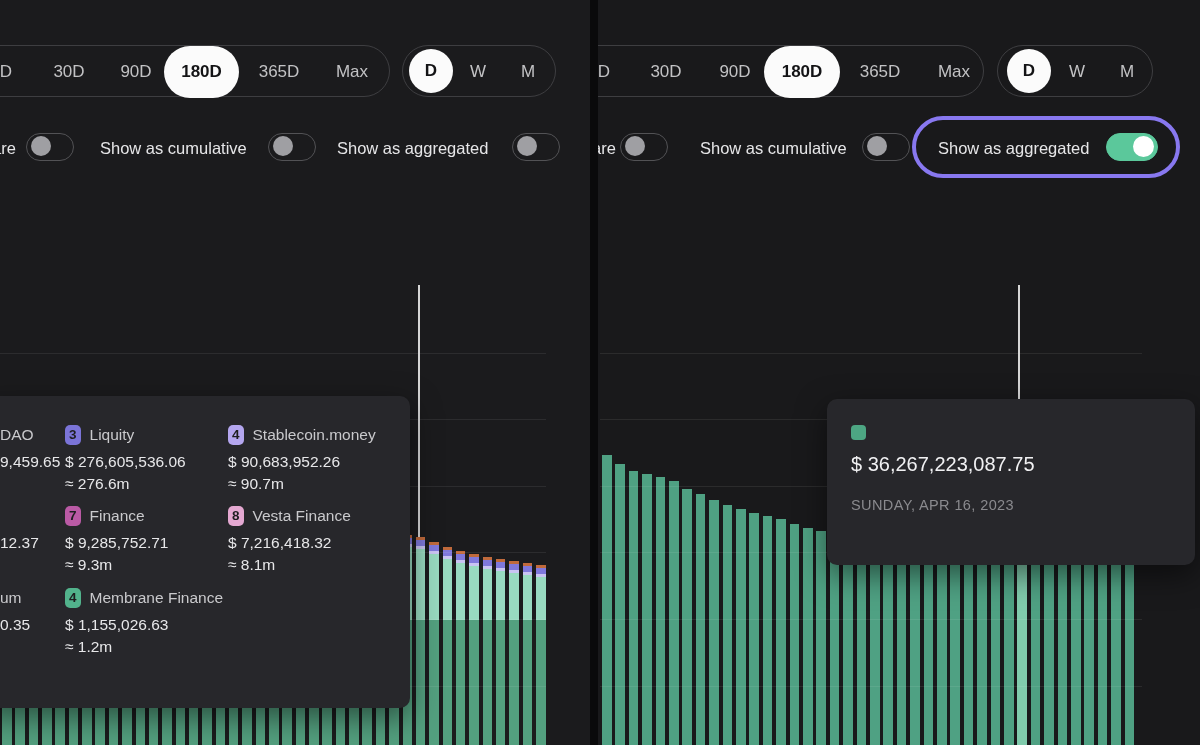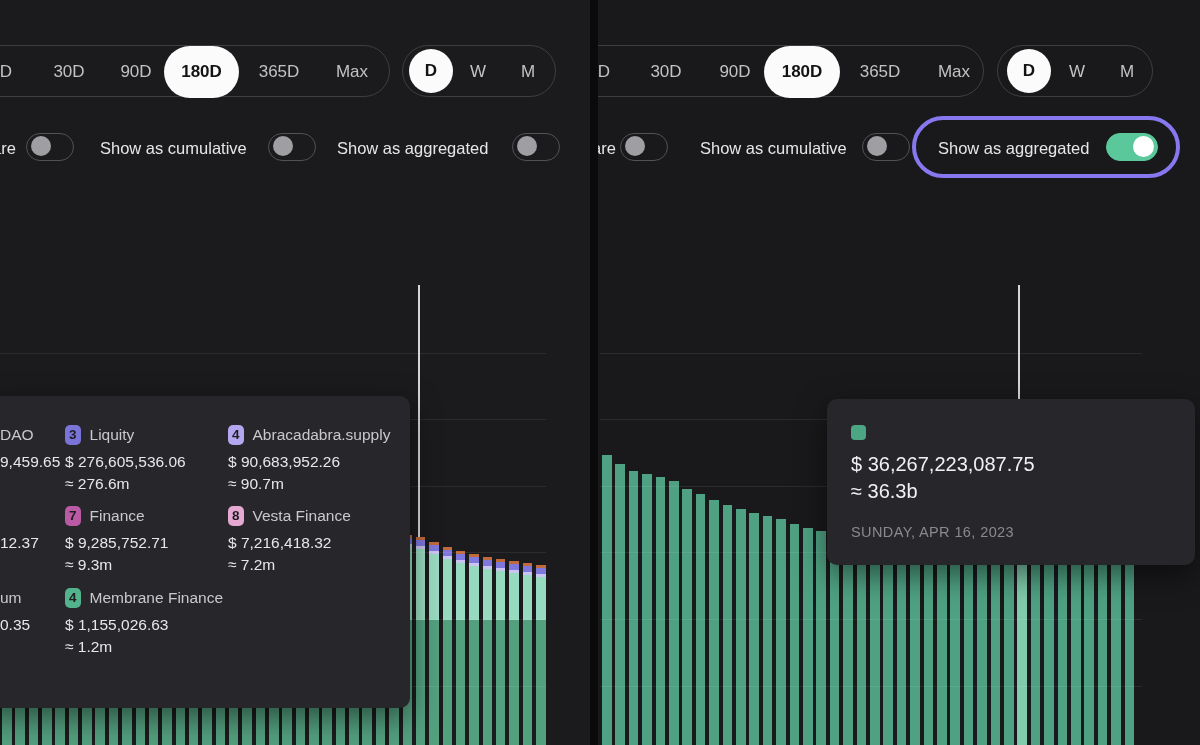--- a/index.html
+++ b/index.html
@@ -360,21 +360,21 @@
           <div class="lt-name">
               <span class="badge" style="background: rgb(123, 116, 216);">3</span>
               <span>Liquity</span>
             </div>
           <div class="lt-val">$ 276,605,536.06</div>
           <div class="lt-approx">≈ 276.6m</div>
         </div>
         <div class="lt-col c3">
           <div class="lt-name">
               <span class="badge" style="background: rgb(180, 166, 239);">4</span>
-              <span>Abracadabra.supply</span>
+              <span>Stablecoin.money</span>
             </div>
           <div class="lt-val">$ 90,683,952.26</div>
           <div class="lt-approx">≈ 90.7m</div>
         </div>
       </div>
 
       <div class="lt-row" style="top:110px;">
         <div class="lt-col c1">
           <div class="lt-name"></div>
           <div class="lt-val">12.37</div>
@@ -386,21 +386,21 @@
             </div>
           <div class="lt-val">$ 9,285,752.71</div>
           <div class="lt-approx">≈ 9.3m</div>
         </div>
         <div class="lt-col c3">
           <div class="lt-name">
               <span class="badge" style="background: rgb(228, 168, 209);">8</span>
               <span>Vesta Finance</span>
             </div>
           <div class="lt-val">$ 7,216,418.32</div>
-          <div class="lt-approx">≈ 7.2m</div>
+          <div class="lt-approx">≈ 8.1m</div>
         </div>
       </div>
 
       <div class="lt-row" style="top:192px;">
         <div class="lt-col c1">
           <div class="lt-name">um</div>
           <div class="lt-val">0.35</div>
         </div>
         <div class="lt-col c2">
           <div class="lt-name">
@@ -498,18 +498,17 @@
     <span class="toggle-label" style="left:340px;top:136px;">Show as aggregated</span>
     <div class="track on" style="left:508px;top:133px;">
         <div class="knob"></div>
       </div>
 
     <div class="tooltip-card value-card">
       <div class="vt-title-row">
         <span class="swatch" style="background: rgb(77, 166, 131);"></span>
       </div>
       <div class="vt-value">$ 36,267,223,087.75</div>
-      <div class="vt-approx">≈ 36.3b</div>
       <div class="vt-date">SUNDAY, APR 16, 2023</div>
     </div>
 
   </section>
 </div>
 
 </body></html>

